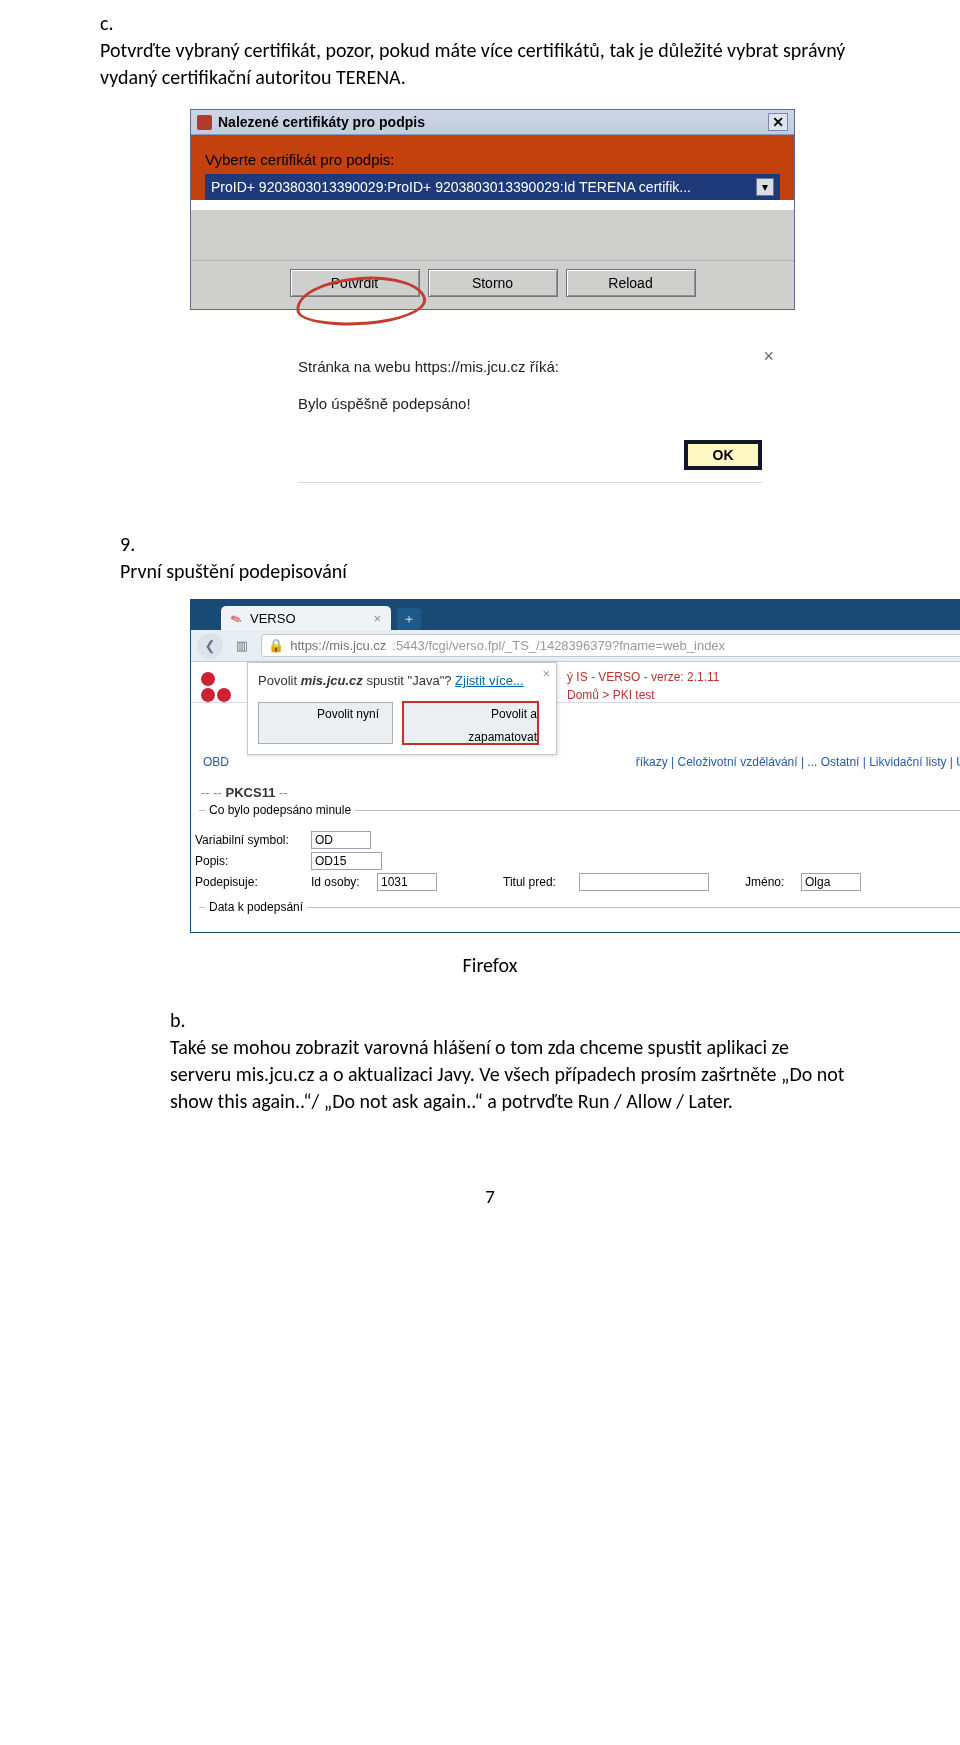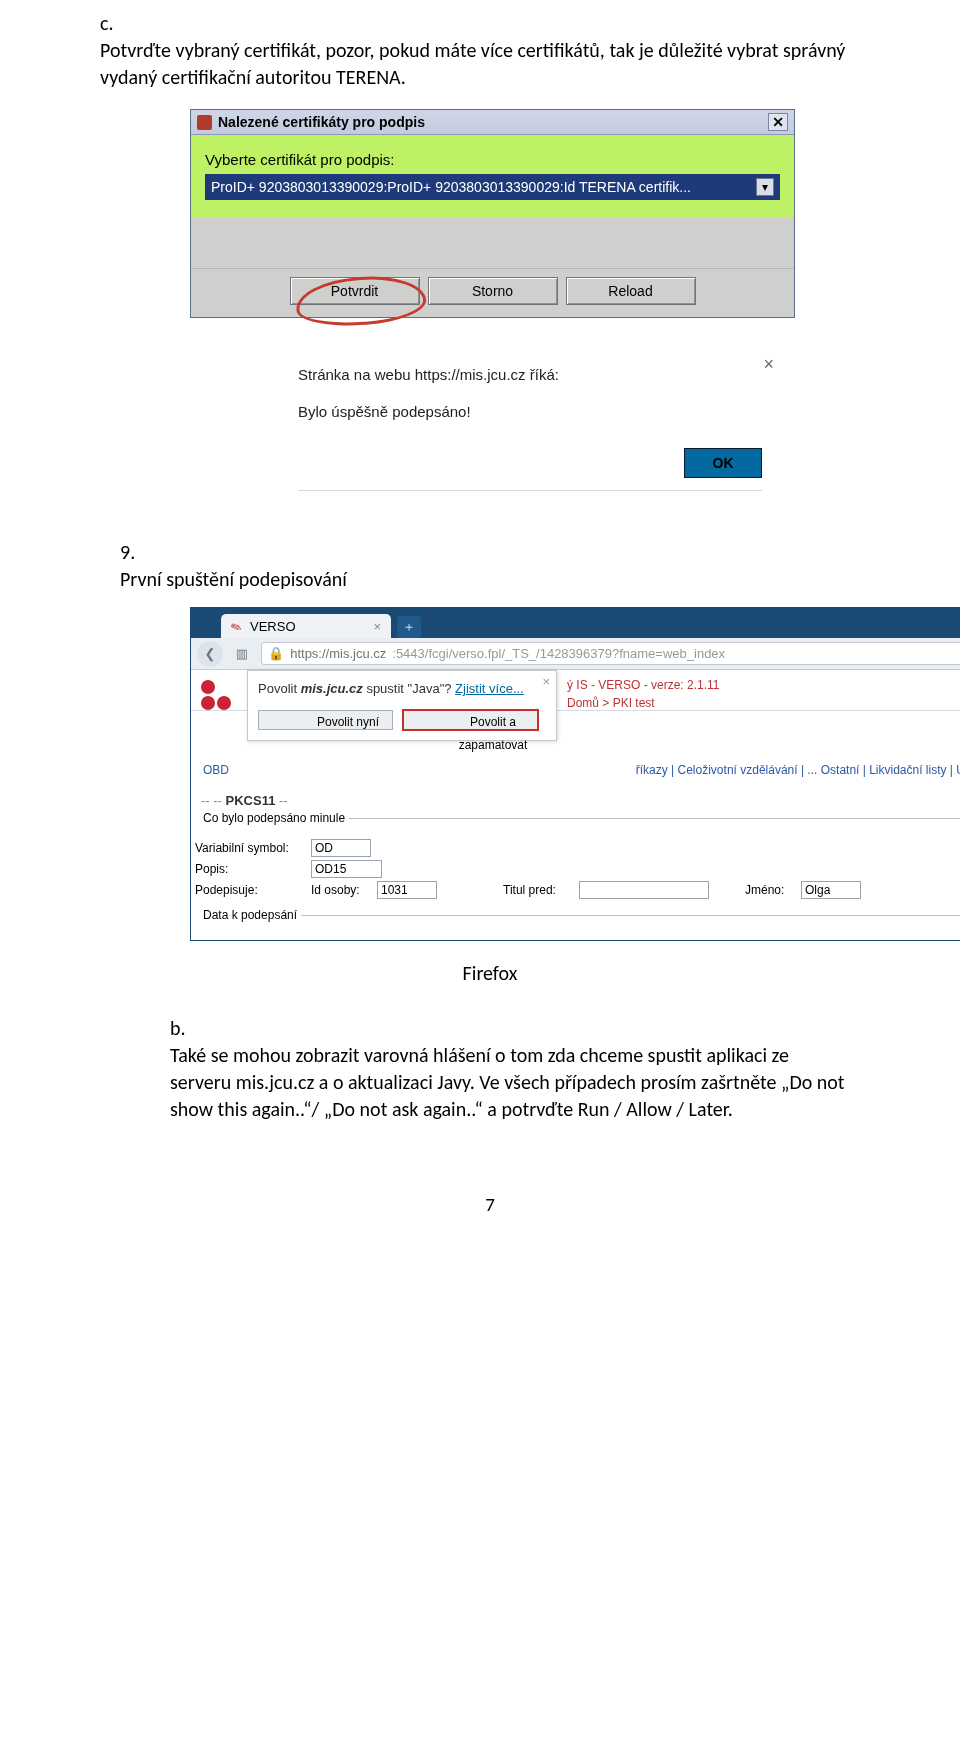--- a/index.html
+++ b/index.html
@@ -34,21 +34,21 @@
     border-bottom:1px solid #8a98b6;
   }
   .dlg1-tleft { display:flex; align-items:center; gap:6px; }
   .java-ico { width:15px; height:15px; background:#b23a2a; display:inline-block; border-radius:2px; }
   .dlg1-title { font-weight: bold; }
   .dlg1-x {
     width:20px; height:18px; background:#dfe4ee; border:1px solid #7a87a4;
     display:flex; align-items:center; justify-content:center; font-size:14px; font-weight:bold;
     cursor:pointer;
   }
-  .dlg1-body { background:#bef264; padding: 10px 14px 8px 14px; }
+  .dlg1-body { background:#c2410c; padding: 10px 14px 0 14px; }
   .dlg1-label { font-size:15px; margin:6px 0; }
   .dlg1-select {
     display:flex; align-items:center; justify-content:space-between;
     background:#1e3a7a; color:#fff; padding:4px 6px; font-size:14px;
     width: 100%; margin-bottom: 10px;
   }
   .sel-btn { width:18px; height:18px; background:#d9dde6; color:#000; display:flex; align-items:center; justify-content:center; font-size:12px; border:1px solid #6a7894;}
   .dlg1-sep { height: 50px; }
   .dlg1-btnrow {
     display:flex; justify-content:center; gap:8px; padding:8px 0 12px 0;
@@ -72,21 +72,21 @@
     width: 500px; margin: 30px 0 10px 180px;
     background:#fff; font-family: Tahoma, Arial, sans-serif;
     font-size:15px; color:#222; padding: 12px 18px 8px 18px;
     position:relative;
   }
   .dlg2-x { position:absolute; right:6px; top:6px; font-size:18px; color:#666; cursor:pointer;}
   .dlg2-title { margin: 6px 0 20px 0; }
   .dlg2-msg { margin-bottom: 28px; }
   .dlg2-btnrow { text-align:right; padding-bottom: 6px;}
   .okbtn {
-    width:78px; height:30px; border:1px solid #0f172a; background:#0369a1;
+    width:78px; height:30px; border:4px solid #0f172a; background:#fef9c3;
     font-weight:bold; font-size:14px; cursor:pointer;
   }
   .dlg2-bottom-line { border-top:1px solid #d9d9d9; margin-top:6px; }
 
   
   .ffx {
     width: 780px; margin: 14px 0 10px 90px;
     border:1px solid #1a4a73; font-family: Tahoma, Arial, sans-serif; font-size:13px;
     background:#e9eef2;
   }
@@ -116,35 +116,35 @@
     position:absolute; left:56px; top:0px; width:310px; background:#fff;
     border:1px solid #c7c7c7; box-shadow: 1px 1px 4px rgba(0,0,0,.15);
     padding: 10px 10px; z-index:2;
   }
   .java-pop-x { position:absolute; right:6px; top:3px; color:#999; cursor:pointer; }
   .jp-row { font-size:13px; color:#333; margin-bottom: 14px; }
   .jp-bold { font-weight:bold; font-style:italic; }
   .jp-link { color:#0369a1; text-decoration:underline; cursor:pointer; }
   .jp-btnrow { display:flex; gap:10px; }
   .jp-btn {
-    height:20px; width:135px; background:#eceff2; border:1px solid #a7afb9;
+    height:42px; width:135px; background:#eceff2; border:1px solid #a7afb9;
     font-size:12px; text-align:center; line-height:23px; cursor:pointer;padding-left:45px;
   }
-  .jp-btn.hl { outline:2px solid #c4302b; outline-offset:-1px; }
+  .jp-btn.hl { outline:2px solid #c4302b; outline-offset:-1px;text-align:right; }
 
   .verso-right { flex:1; padding: 4px 0 0 330px; color:#b33; font-size:12px; }
   .verso-sysline { color:#b33; }
   .verso-bread { color:#b33; margin-top:4px; }
 
   .blue-nav { color:#2a5aa8; font-size:12px; padding: 52px 4px 4px 12px; border-top:1px solid #d5dbe2; }
 
   .pkcs-row { margin: 12px 0 6px 10px; font-size:13px; font-weight:bold; color:#333; }
   .pkcs-dash { color:#888; font-weight:normal;}
   .fs-box { margin: 10px 8px 6px 8px; border-top:1px solid #b8c0c8; position:relative; padding-top:14px; }
-  .fs-legend { position:absolute; top:-8px; left:0; background:#fff; padding:0 4px; font-size:12px; }
+  .fs-legend { position:absolute; top:-8px; left:6px; background:#fff; padding:0 4px; font-size:12px; }
   .form-row { display:flex; align-items:center; font-size:12px; margin: 3px 4px; gap:6px;}
   .form-row label { min-width:110px; }
   .inp { border:1px solid #9aa3ad; height:18px; padding:0 3px; font-size:12px; background:#fff; }
   .w60 { width:60px;} .w75{width:71px;} .w130{width:130px;}
 </style>
 </head>
 <body>
 
 <div class="page">
 

